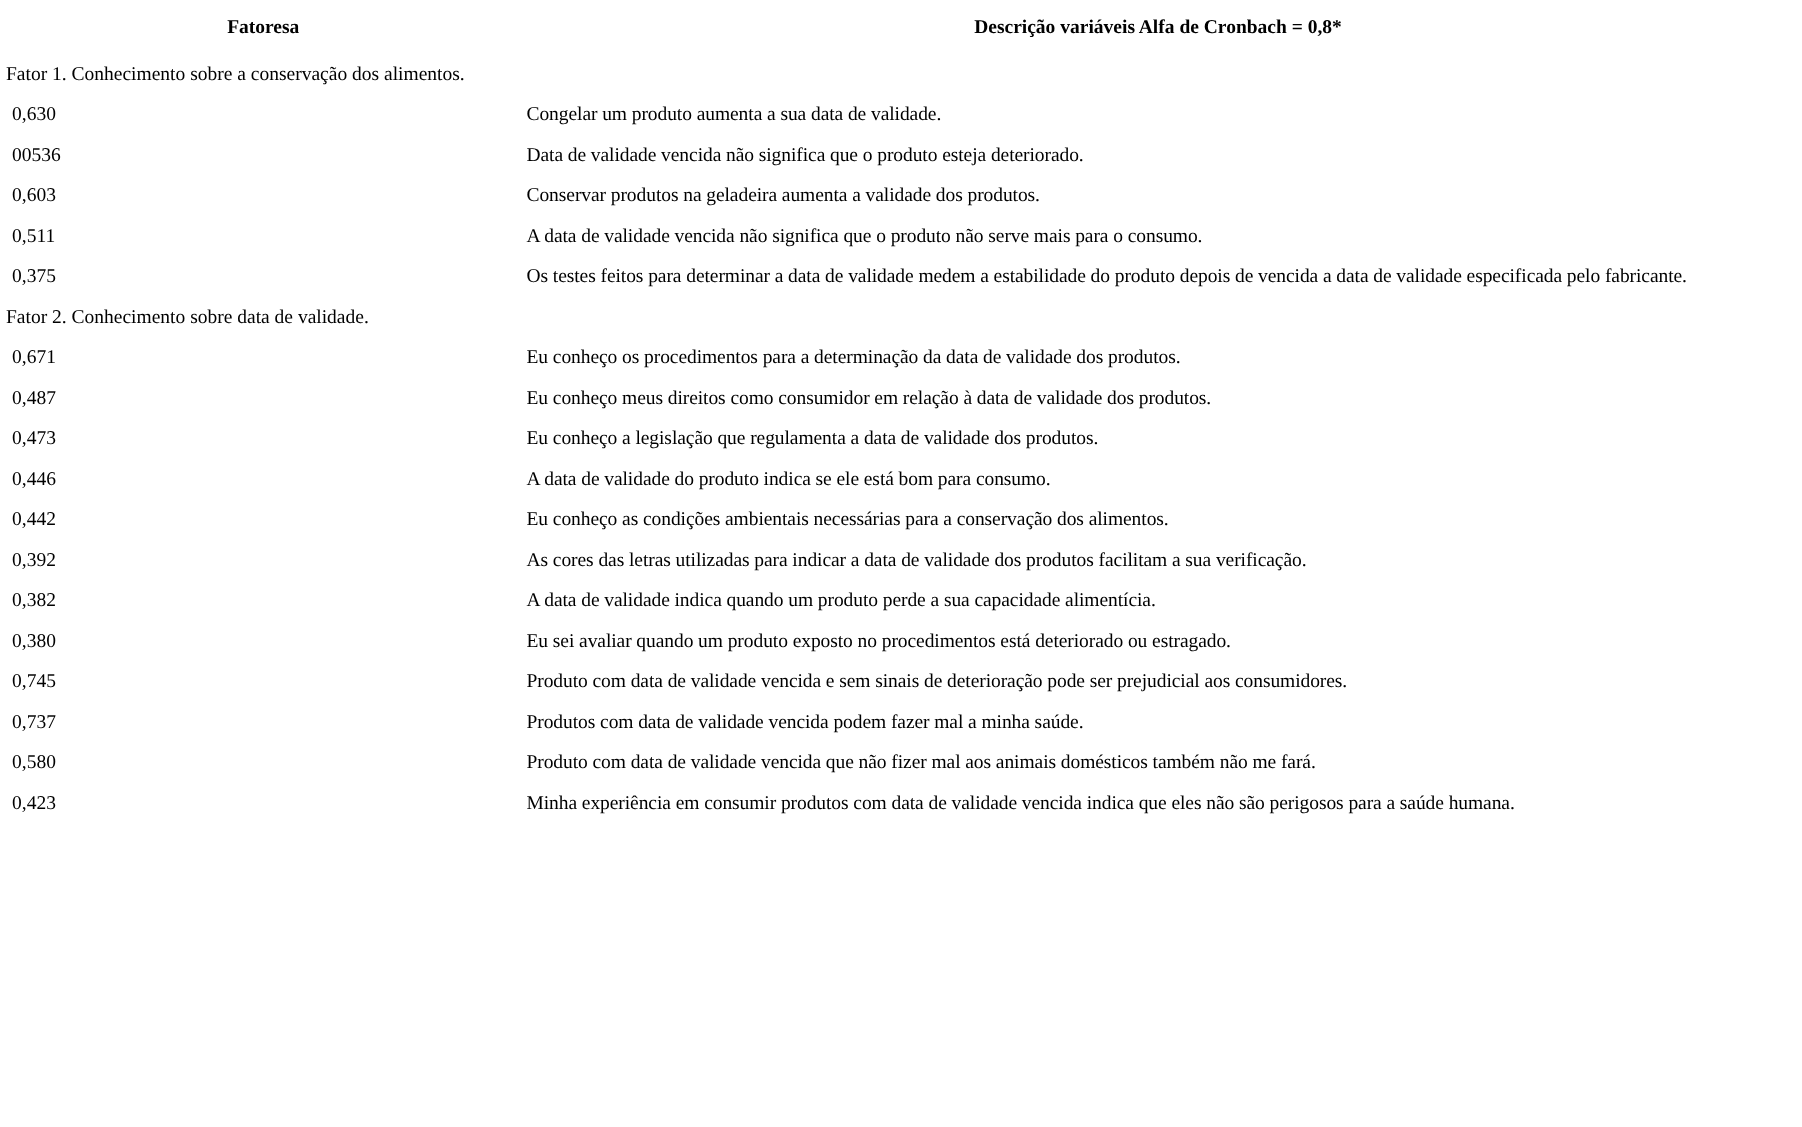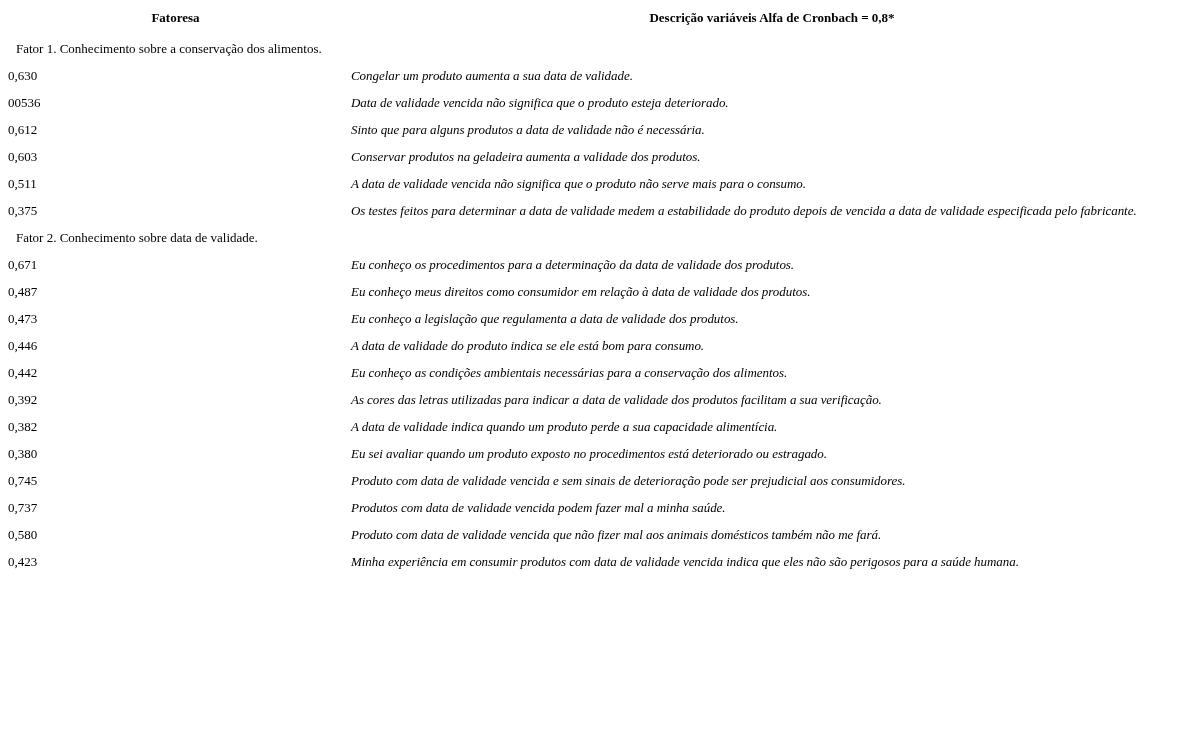--- a/index.html
+++ b/index.html
@@ -31,22 +31,22 @@
     margin-top: 23px;
   }
   th.h-load { padding-left: 8px; text-align: center; }
   th.h-desc { padding-left: 0; }
   td {
     height: 27px;
     padding: 0 0 0 8px;
     vertical-align: middle;
     white-space: nowrap;
   }
-  td.desc { padding-left: 8px; letter-spacing: -0.05px; font-style: italic; }
-  tr.factor-row td { padding-left: 16px; }
+  td.desc { padding-left: 8px; letter-spacing: -0.05px; }
+  tr.factor-row td { padding-left: 4px; }
   tr.header-row th { height: 35px; }
 </style>
 </head>
 <body>
 
 <table class="factor-table">
   <colgroup>
     <col class="col-load">
     <col class="col-desc">
   </colgroup>
@@ -61,24 +61,20 @@
     <tr class="factor-row">
       <td colspan="2">Fator 1. Conhecimento sobre a conservação dos alimentos.</td>
     </tr>
     <tr>
       <td>0,630</td>
       <td class="desc">Congelar um produto aumenta a sua data de validade.</td>
     </tr>
     <tr>
       <td>00536</td>
       <td class="desc">Data de validade vencida não significa que o produto esteja deteriorado.</td>
-    </tr>
-    <tr>
-      <td>0,612</td>
-      <td class="desc">Sinto que para alguns produtos a data de validade não é necessária.</td>
     </tr>
     <tr>
       <td>0,603</td>
       <td class="desc">Conservar produtos na geladeira aumenta a validade dos produtos.</td>
     </tr>
     <tr>
       <td>0,511</td>
       <td class="desc">A data de validade vencida não significa que o produto não serve mais para o consumo.</td>
     </tr>
     <tr>

